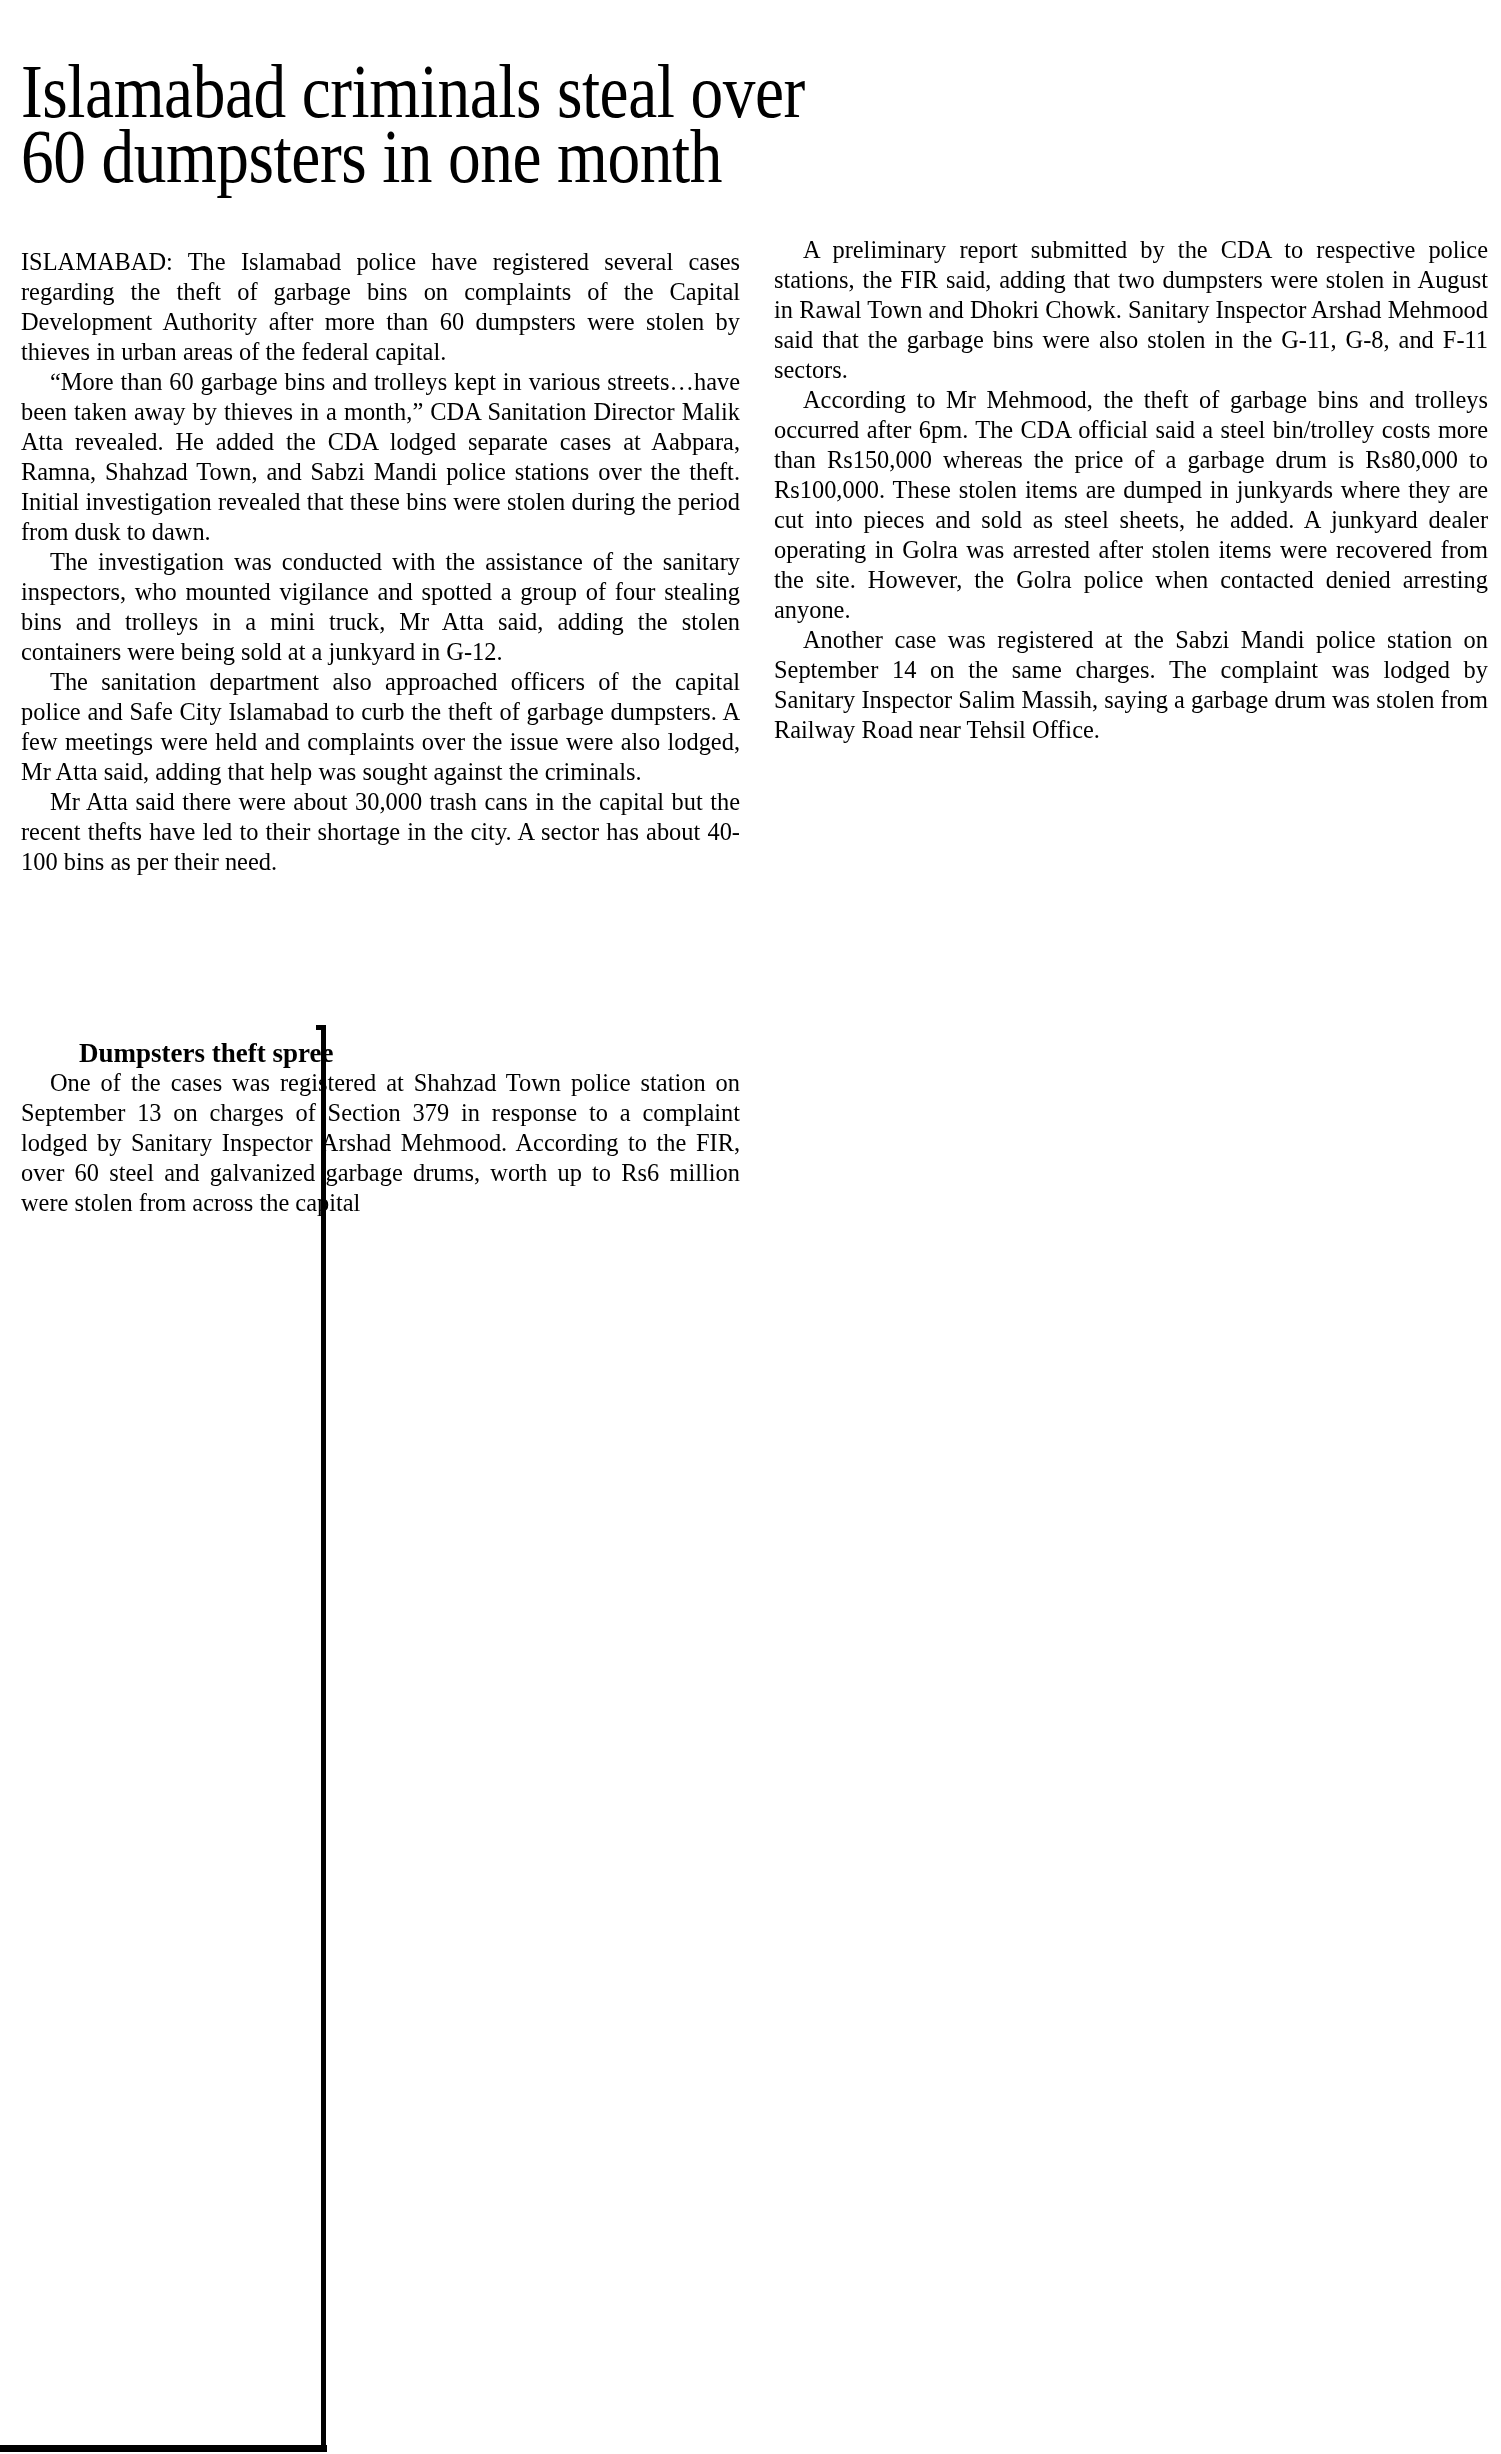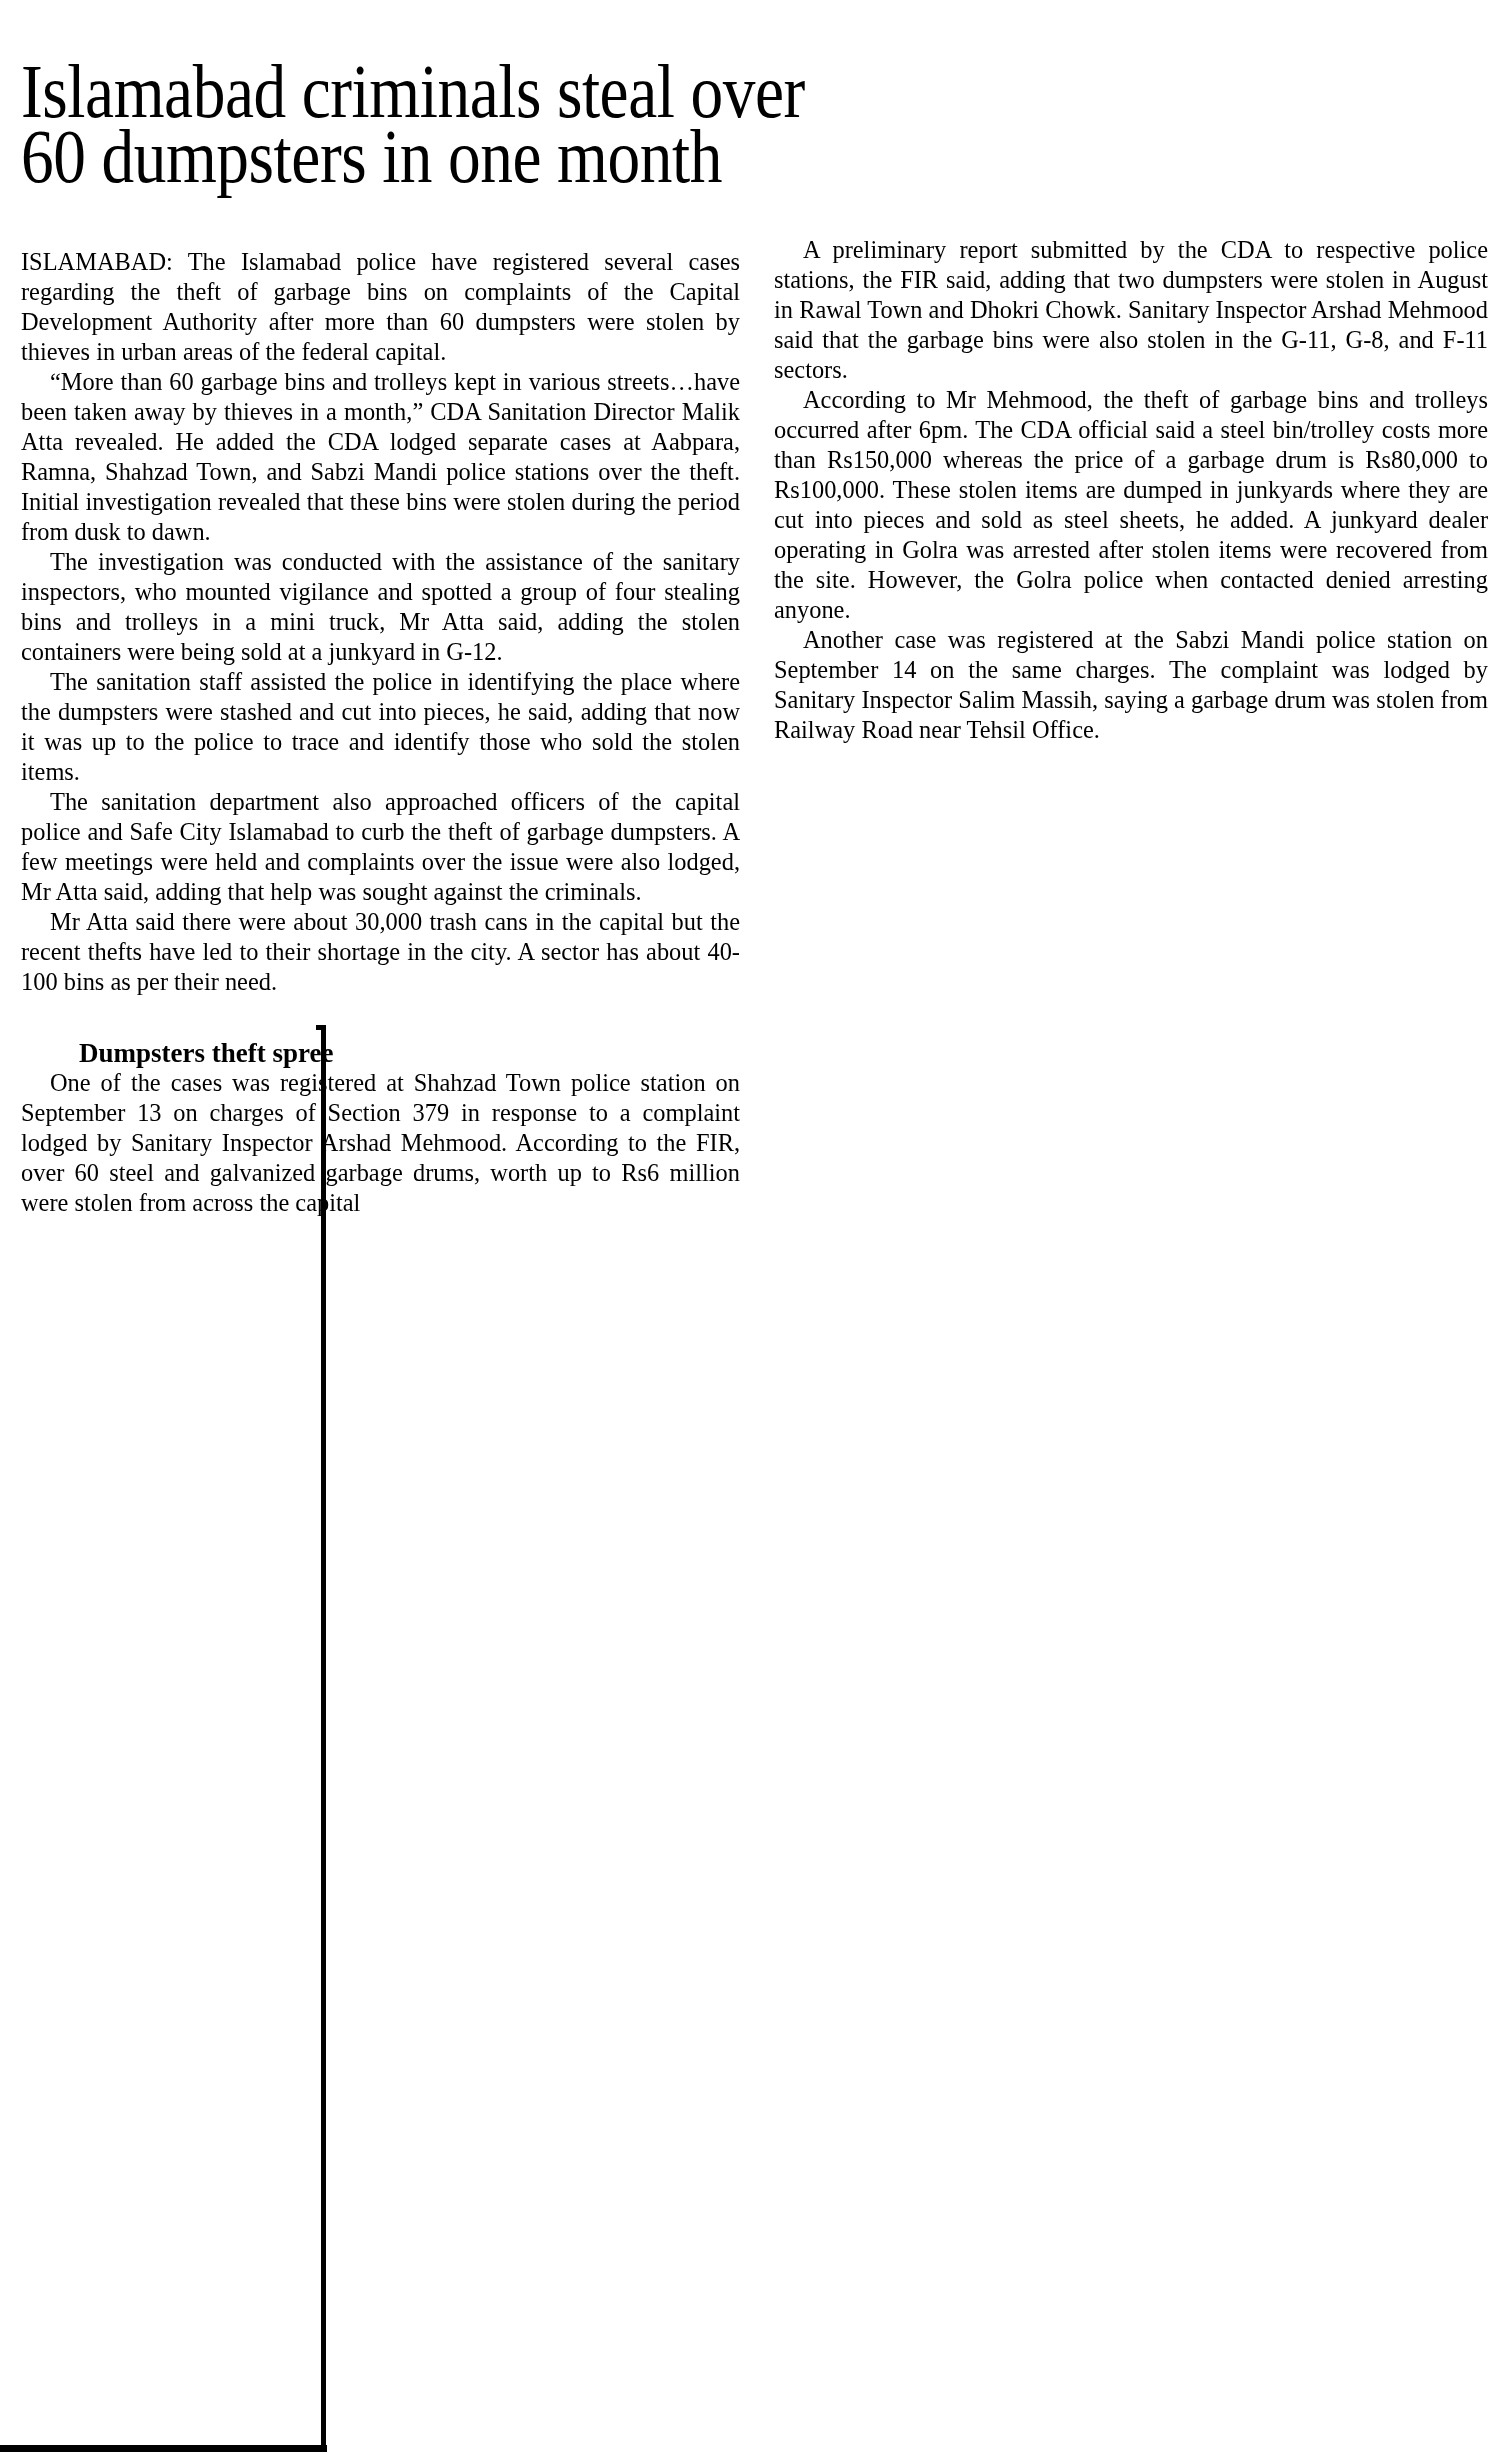--- a/index.html
+++ b/index.html
@@ -136,21 +136,20 @@
 60 dumpsters in one month</h1>
 
 <div id="article">
 
   <div id="col-left">
     <div id="squeeze"></div>
 
     <p class="lead">ISLAMABAD: The Islamabad police have registered several cases regarding the theft of garbage bins on complaints of the Capital Development Authority after more than 60 dumpsters were stolen by thieves in urban areas of the federal capital.</p>
     <p>“More than 60 garbage bins and trolleys kept in various streets…have been taken away by thieves in a month,” CDA Sanitation Director Malik Atta revealed. He added the CDA lodged separate cases at Aabpara, Ramna, Shahzad Town, and Sabzi Mandi police stations over the theft. Initial investigation revealed that these bins were stolen during the period from dusk to dawn.</p>
     <p>The investigation was conducted with the assistance of the sanitary inspectors, who mounted vigilance and spotted a group of four stealing bins and trolleys in a mini truck, Mr Atta said, adding the stolen containers were being sold at a junkyard in G-12.</p>
-    <p>The sanitation staff assisted the police in identifying the place where the dumpsters were stashed and cut into pieces, he said, adding that now it was up to the police to trace and identify those who sold the stolen items.</p>
     <p>The sanitation department also approached officers of the capital police and Safe City Islamabad to curb the theft of garbage dumpsters. A few meetings were held and complaints over the issue were also lodged, Mr Atta said, adding that help was sought against the criminals.</p>
     <p>Mr Atta said there were about 30,000 trash cans in the capital but the recent thefts have led to their shortage in the city. A sector has about 40-100 bins as per their need.</p>
 
     <p class="subhead"><span class="stretch">Dumpsters theft spree</span></p>
 
     <p>One of the cases was registered at Shahzad Town police station on September 13 on charges of Section 379 in response to a complaint lodged by Sanitary Inspector Arshad Mehmood. According to the FIR, over 60 steel and galvanized garbage drums, worth up to Rs6 million were stolen from across the capital</p>
   </div>
 
   <div id="col-right">
     <p>A preliminary report submitted by the CDA to respective police stations, the FIR said, adding that two dumpsters were stolen in August in Rawal Town and Dhokri Chowk. Sanitary Inspector Arshad Mehmood said that the garbage bins were also stolen in the G-11, G-8, and F-11 sectors.</p>

